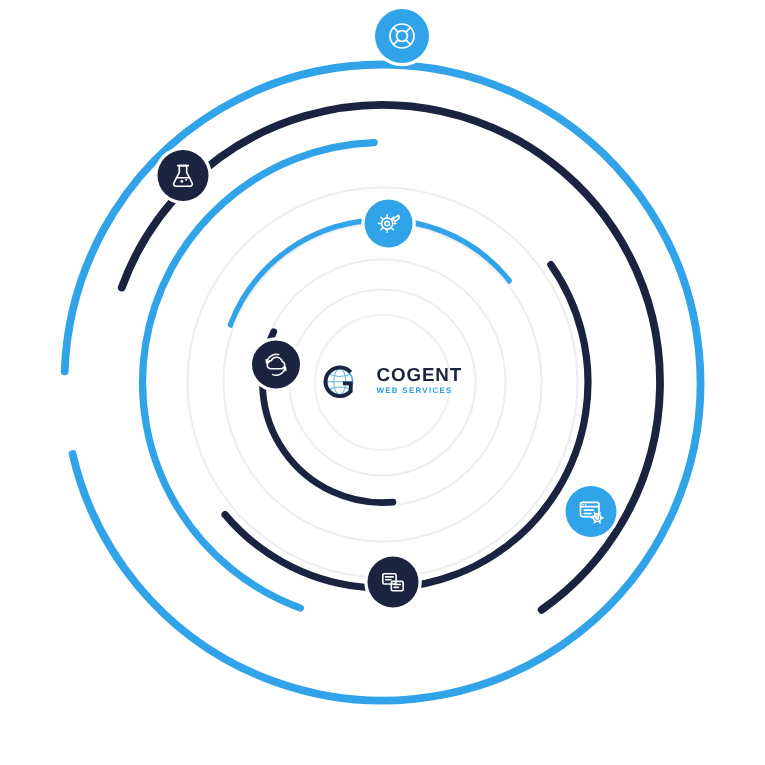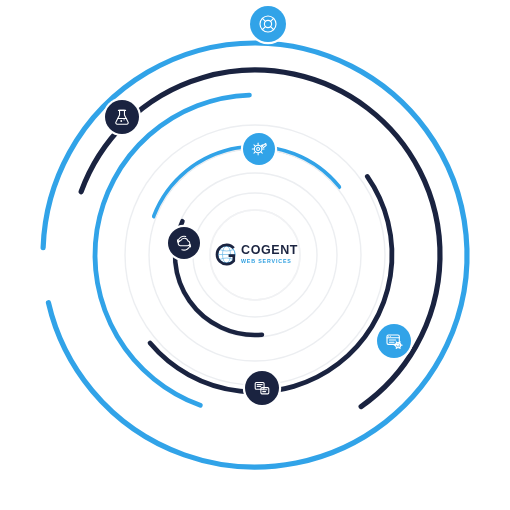--- a/index.html
+++ b/index.html
@@ -6,21 +6,21 @@
   body{width:510px;height:510px;overflow:hidden;
        font-family:"Liberation Sans",sans-serif;}
 
   #stage{position:relative;width:510px;height:510px;background:#ffffff;}
   #stage svg{position:absolute;left:0;top:0;}
 
   
   .logo-wrap{
     position:absolute;left:214px;top:236px;
     width:88px;height:36px;
-    display:flex;align-items:center;gap:2px;
+    display:flex;align-items:center;gap:12px;
   }
   .logo-mark{width:25px;height:25px;flex:0 0 25px;position:relative;}
   .logo-text{display:flex;flex-direction:column;justify-content:center;line-height:1;}
   .logo-name{
     font-size:12.5px;font-weight:bold;color:#1b2440;
     letter-spacing:.6px;font-family:"Liberation Sans",sans-serif;
   }
   .logo-sub{
     font-size:5.3px;font-weight:bold;color:#2e9fe0;
     letter-spacing:.85px;margin-top:2px;

